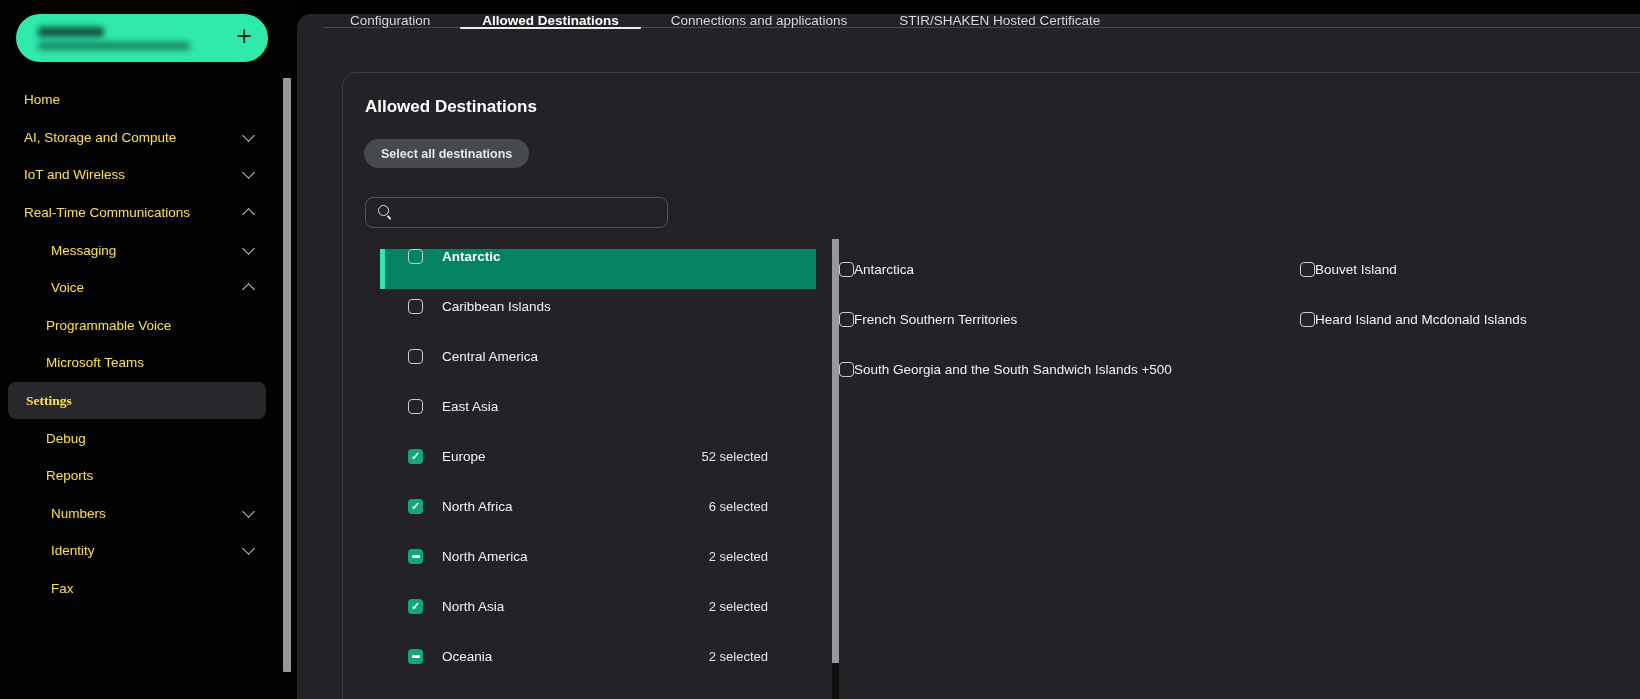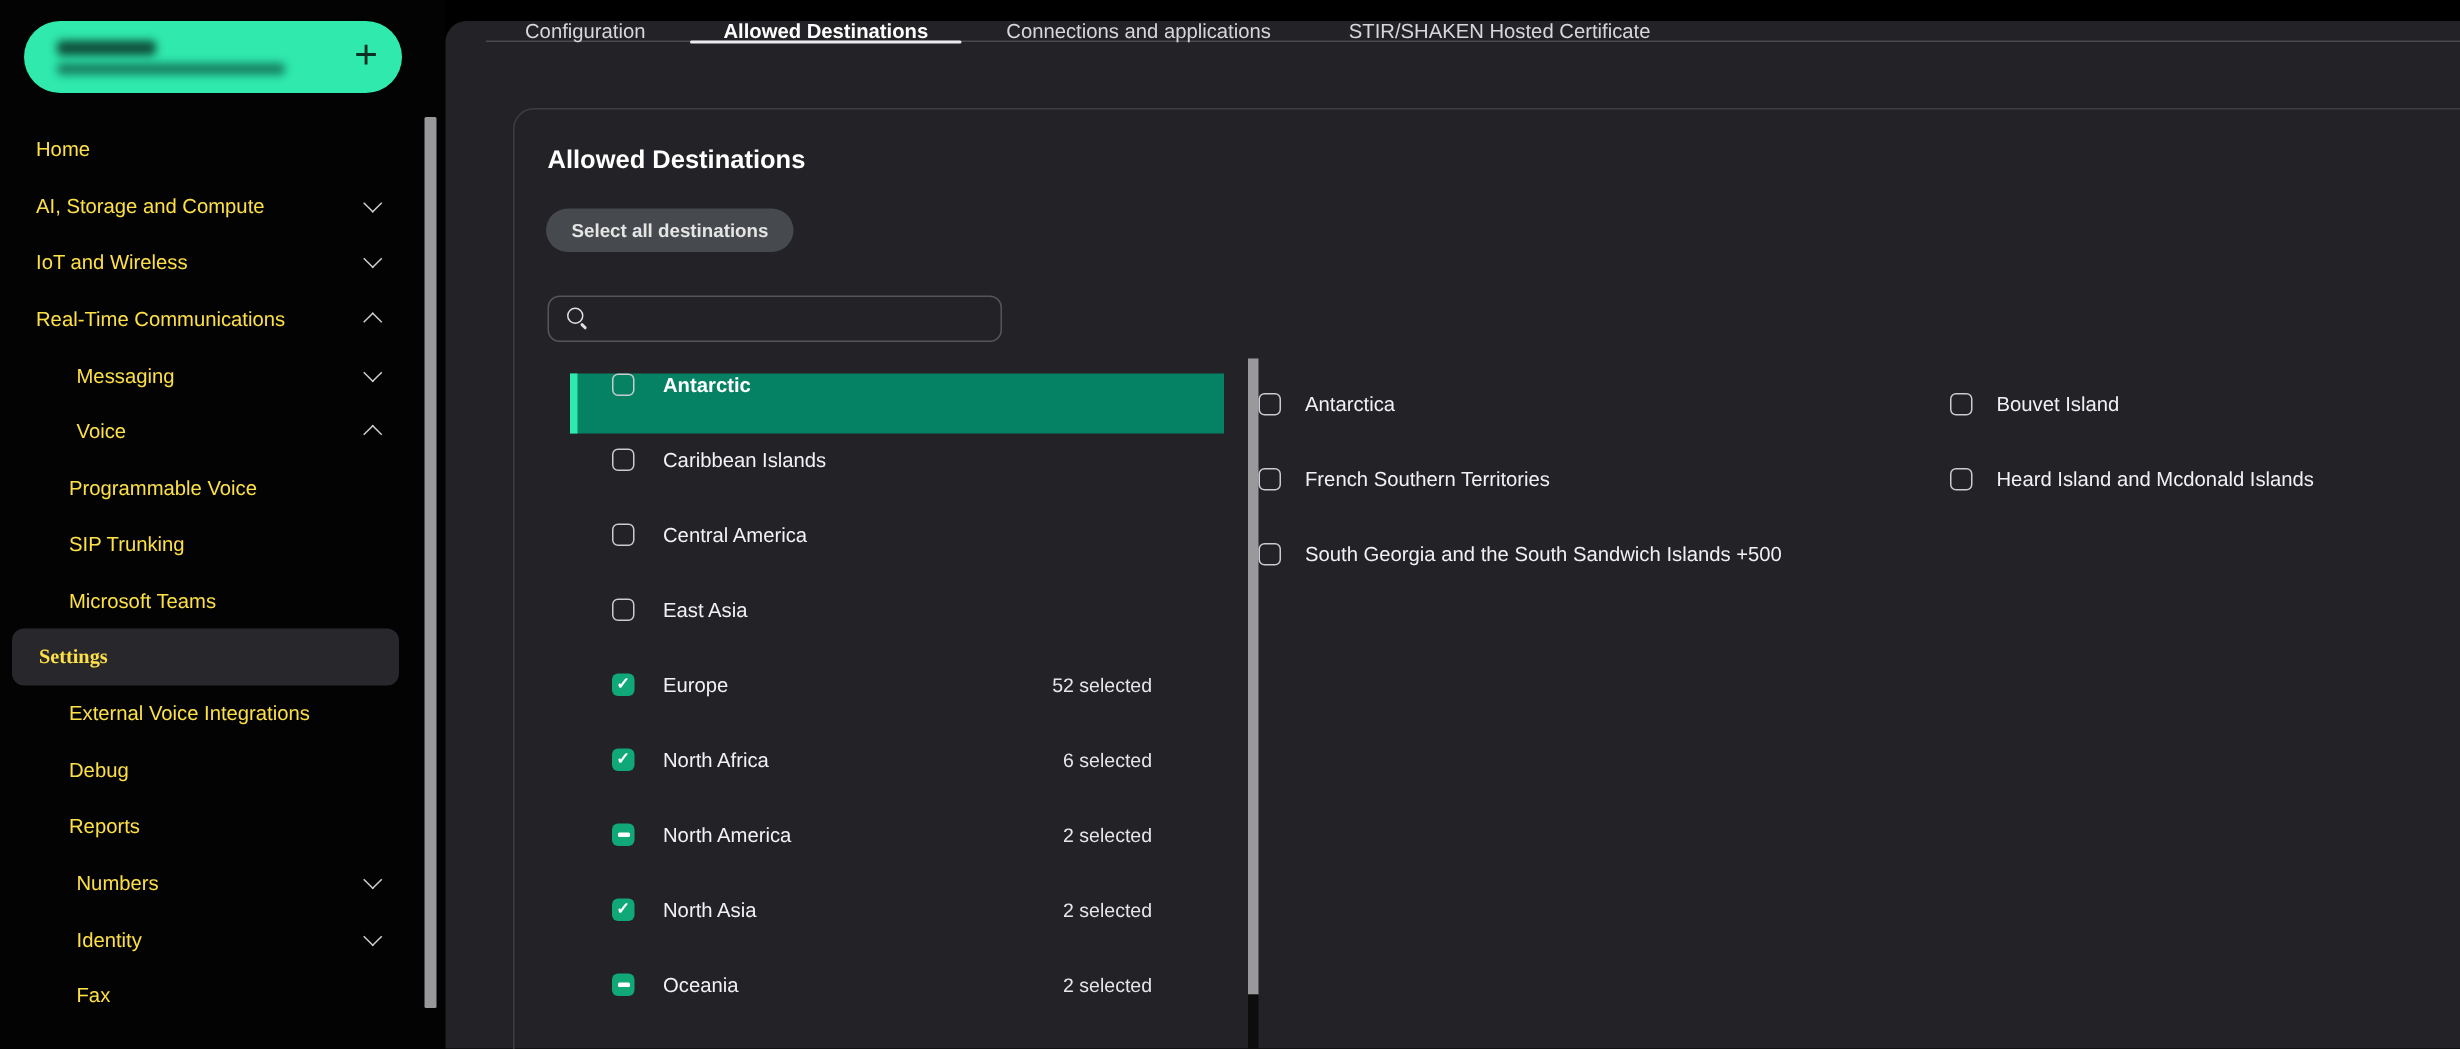--- a/index.html
+++ b/index.html
@@ -72,21 +72,21 @@
   .cb.indet::after { content:''; width:8px; height:2.2px; background:#fff; border-radius:1px; }
 
   .list-scroll { position:absolute; left:489px; top:166px; width:7px; height:424px; background:#99999b; }
   .list-track  { position:absolute; left:489px; top:590px; bottom:0; width:7px; background:#0d0d0e; }
 
   
   .ccol { position:absolute; top:176px; width:452px; }
   .ccol1 { left:496px; }
   .ccol2 { left:957px; }
   .crow { height:40px; margin-bottom:10px; display:flex; align-items:center; }
-  .crow-label { font-size:13.5px; color:#f1f1f3; margin-left:16px; white-space:nowrap; }
+  .crow-label { font-size:13.5px; color:#f1f1f3; white-space:nowrap; }
 </style>
 </head>
 <body>
 
 <div class="sidebar">
   <div class="pill">
     <div class="pill-lines">
       <div class="pill-l1"></div>
       <div class="pill-l2"></div>
     </div>
@@ -114,30 +114,24 @@
         <span class="chev down"></span>
       </div>
     <div class="nav-item lvl1">
         <span>Voice</span>
         <span class="chev up"></span>
       </div>
     <div class="nav-item lvl2">
         <span>Programmable Voice</span>
       </div>
     <div class="nav-item lvl2">
-        <span>SIP Trunking</span>
-      </div>
-    <div class="nav-item lvl2">
         <span>Microsoft Teams</span>
       </div>
     <div class="nav-item lvl2 active">
         <span>Settings</span>
-      </div>
-    <div class="nav-item lvl2">
-        <span>External Voice Integrations</span>
       </div>
     <div class="nav-item lvl2">
         <span>Debug</span>
       </div>
     <div class="nav-item lvl2">
         <span>Reports</span>
       </div>
     <div class="nav-item lvl1">
         <span>Numbers</span>
         <span class="chev down"></span>

